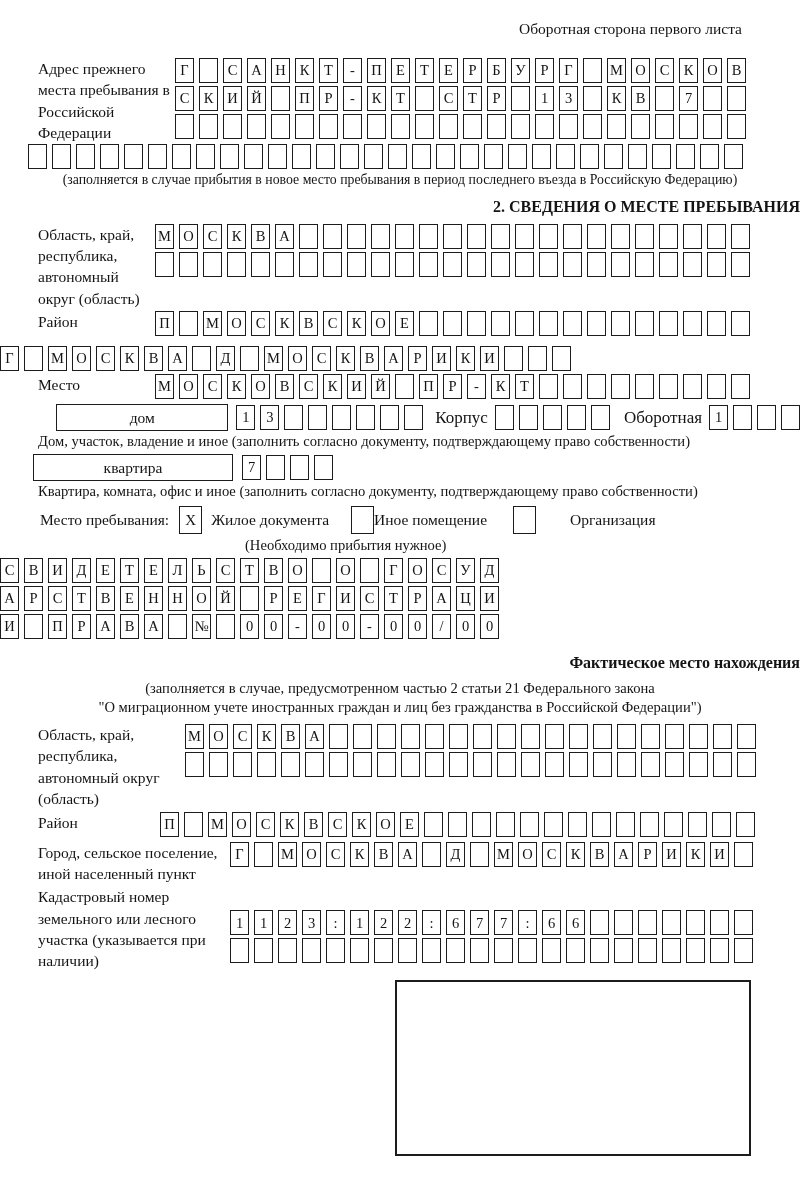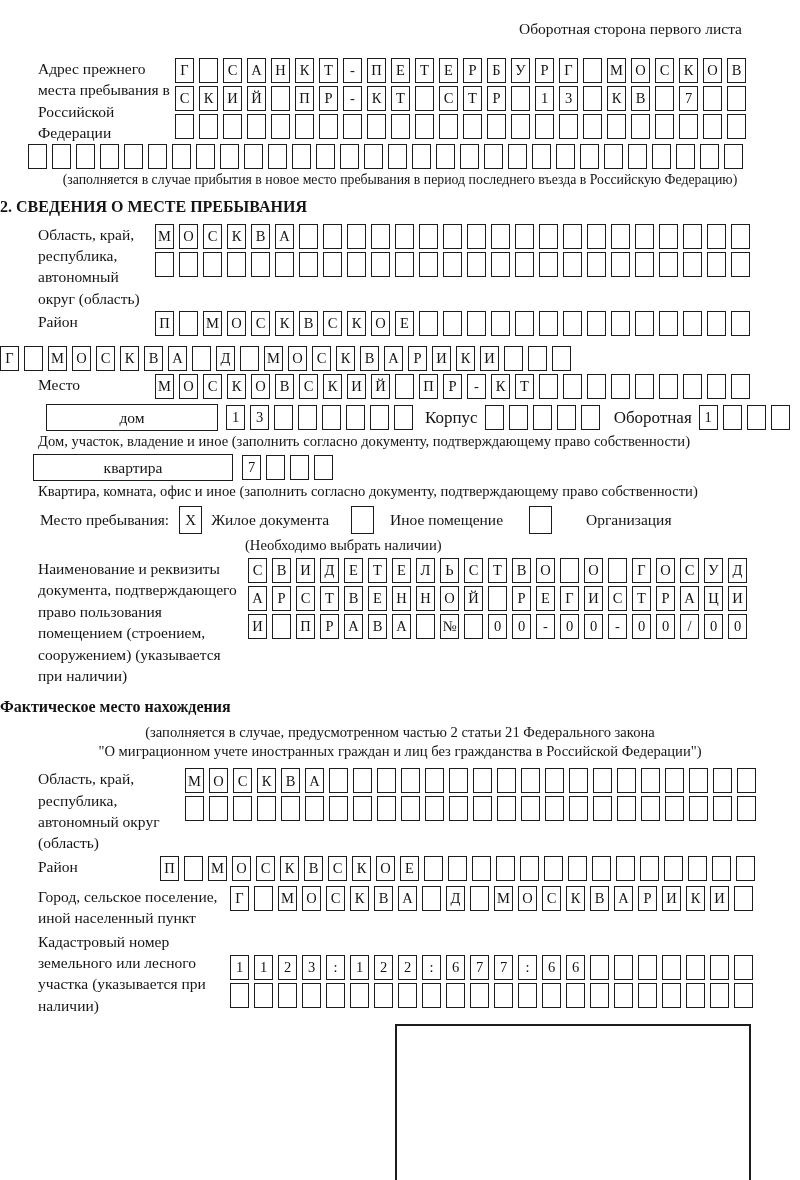--- a/index.html
+++ b/index.html
@@ -14,21 +14,21 @@
   .stack{display:flex;flex-direction:column;}
 
   .boxrow{display:flex;gap:5px;margin-bottom:3px;}
   .cell{box-sizing:border-box;flex:none;width:19px;height:25px;border:1.6px solid #1c1c1c;
         display:flex;align-items:center;justify-content:center;
         font-size:14.5px;line-height:1;background:#fff;}
 
   .caption-center{text-align:center;font-size:13.8px;margin:2px 0 0 0;}
   .caption-left{font-size:14.6px;margin:2px 0 4px 38px;}
 
-  .sec-title{text-align:left;font-weight:bold;font-size:16px;margin:10px 0 8px 0;}
+  .sec-title{text-align:right;font-weight:bold;font-size:16px;margin:10px 0 8px 0;}
   .sub-note{text-align:center;font-size:14.6px;margin:0 0 2px 0;}
 
   .widebox{box-sizing:border-box;border:1.6px solid #1c1c1c;height:27px;
            display:flex;align-items:center;justify-content:center;font-size:15.5px;flex:none;}
   .inline-lbl{font-size:17px;line-height:27px;flex:none;}
 
   .chk{box-sizing:border-box;flex:none;width:23px;height:28px;border:1.6px solid #1c1c1c;
        display:flex;align-items:center;justify-content:center;font-size:15px;background:#fff;}
 
   .mesto{display:flex;align-items:center;margin:6px 0 0 40px;}
@@ -309,21 +309,21 @@
         <span class="cell"></span>
         <span class="cell"></span>
         <span class="cell"></span>
         <span class="cell"></span>
         <span class="cell"></span>
         <span class="cell"></span>
         <span class="cell"></span>
       </div>
   </div>
 
-  <div class="frow mt2" style="margin-left:46px;align-items:center;">
+  <div class="frow mt2" style="margin-left:30px;align-items:center;justify-content:flex-end;">
     <div class="widebox" style="width:172px;">дом</div>
     <div class="boxrow" style="margin:0 0 0 8px;">
         <span class="cell">1</span>
         <span class="cell">3</span>
         <span class="cell"></span>
         <span class="cell"></span>
         <span class="cell"></span>
         <span class="cell"></span>
         <span class="cell"></span>
         <span class="cell"></span>
@@ -355,28 +355,27 @@
         <span class="cell"></span>
       </div>
   </div>
   <div class="caption-left">Квартира, комната, офис и иное (заполнить согласно документу, подтверждающему право собственности)</div>
 
   <div class="mesto">
     <span class="opt-label">Место пребывания:</span>
     <span class="chk" style="margin-left:10px;">X</span>
     <span class="opt-label" style="margin-left:9px;">Жилое документа</span>
     <span class="chk" style="margin-left:22px;"></span>
-    <span class="opt-label" style="margin-left:16px;">Иное помещение</span>
+    <span class="opt-label" style="">Иное помещение</span>
     <span class="chk" style="margin-left:26px;"></span>
     <span class="opt-label" style="margin-left:34px;">Организация</span>
   </div>
-  <div style="font-size:14.6px;margin:3px 0 4px 245px;">(Необходимо выбрать наличии)</div>
+  <div style="font-size:14.6px;margin:3px 0 4px 245px;">(Необходимо прибытия нужное)</div>
 
   <div class="frow mt4">
-    <div class="lbl" style="width:248px;">Наименование и реквизиты документа, подтверждающего право пользования помещением (строением, сооружением) (указывается при наличии)</div>
     <div class="stack">
       <div class="boxrow">
           <span class="cell">С</span>
           <span class="cell">В</span>
           <span class="cell">И</span>
           <span class="cell">Д</span>
           <span class="cell">Е</span>
           <span class="cell">Т</span>
           <span class="cell">Е</span>
           <span class="cell">Л</span>

